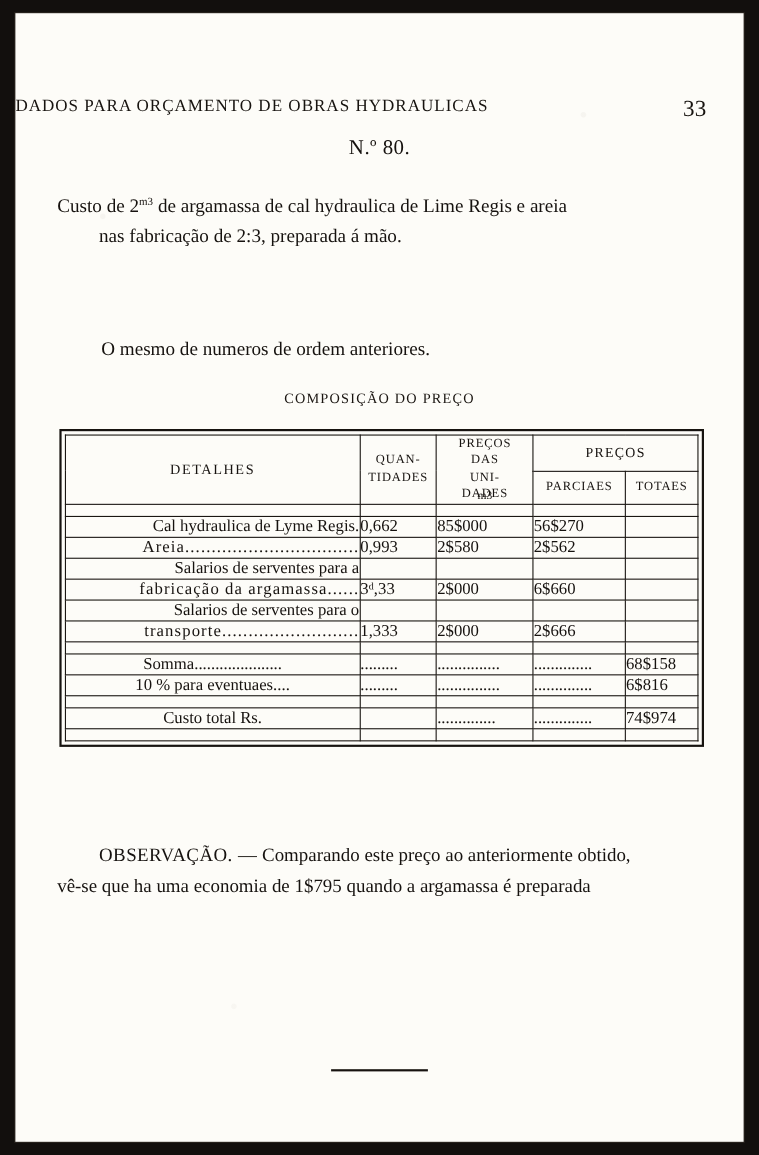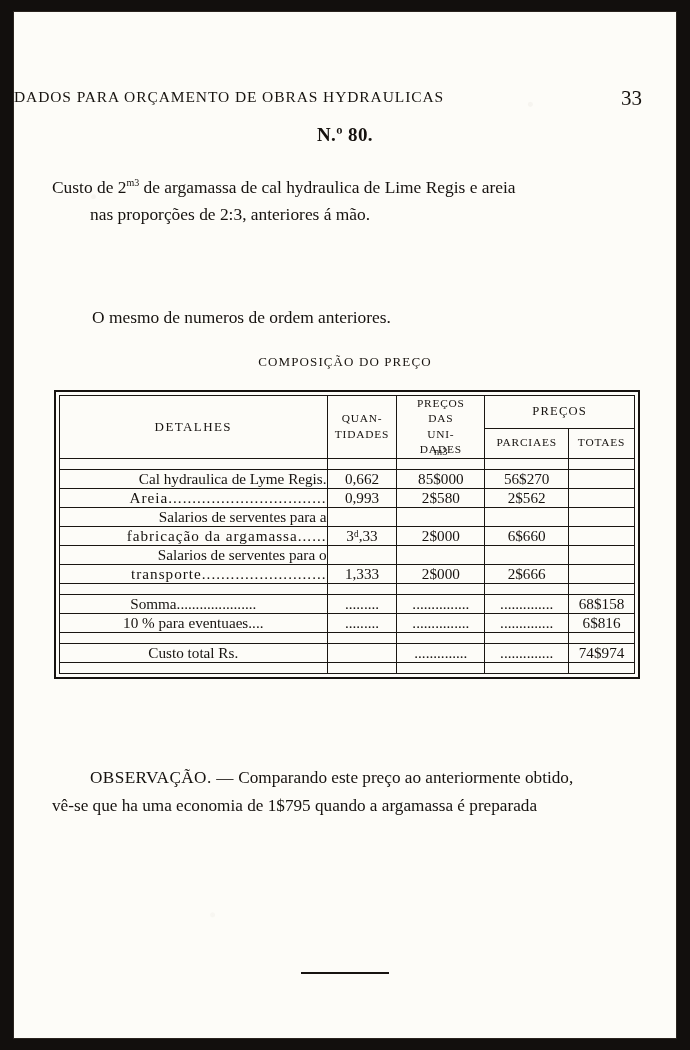--- a/index.html
+++ b/index.html
@@ -47,21 +47,21 @@
     top: 74px;
     font-size: 21px;
     color: #17130f;
   }
   .number-line {
     position: absolute;
     left: 0; right: 0;
     top: 112px;
     text-align: center;
     font-size: 19px;
-    font-weight: bold;
+    font-weight: normal;
     letter-spacing: .4px;
     color: #15110e;
   }
   .intro {
     position: absolute;
     left: 38px;
     right: 34px;
     top: 162px;
     font-size: 17.4px;
     line-height: 1.55;
@@ -137,21 +137,21 @@
   .col-uni { width: 88px; }
   .col-par { width: 84px; }
   .col-tot { width: 66px; }
 
   .rowlabel {
     padding: 1px 4px 1px 6px;
     text-align: right;
     white-space: nowrap;
   }
   .num {
-    text-align: center;
+    text-align: left;
     padding: 1px 4px;
     white-space: nowrap;
   }
   .unitcell {
     position: relative;
   }
   .m3mark {
     position: absolute;
     top: -13px;
     left: 50%;
@@ -197,21 +197,21 @@
 
 <div class="page">
   <div class="paper-noise"></div>
 
   <div class="running-head">DADOS PARA ORÇAMENTO DE OBRAS HYDRAULICAS</div>
   <div class="folio">33</div>
   <div class="number-line">N.º 80.</div>
 
   <div class="intro">
     <span>Custo de 2</span><sup class="m3">m3</sup><span> de argamassa de cal hydraulica de Lime Regis e areia</span>
-    <span class="l2">nas proporções de 2:3, anteriores á mão.</span>
+    <span class="l2">nas fabricação de 2:3, preparada á mão.</span>
   </div>
 
   <div class="same-line">O mesmo de numeros de ordem anteriores.</div>
   <div class="composicao">COMPOSIÇÃO DO PREÇO</div>
 
   <div class="tbl-wrap">
     <table class="price">
       <colgroup>
         <col class="col-det">
           <col class="col-qtd">

